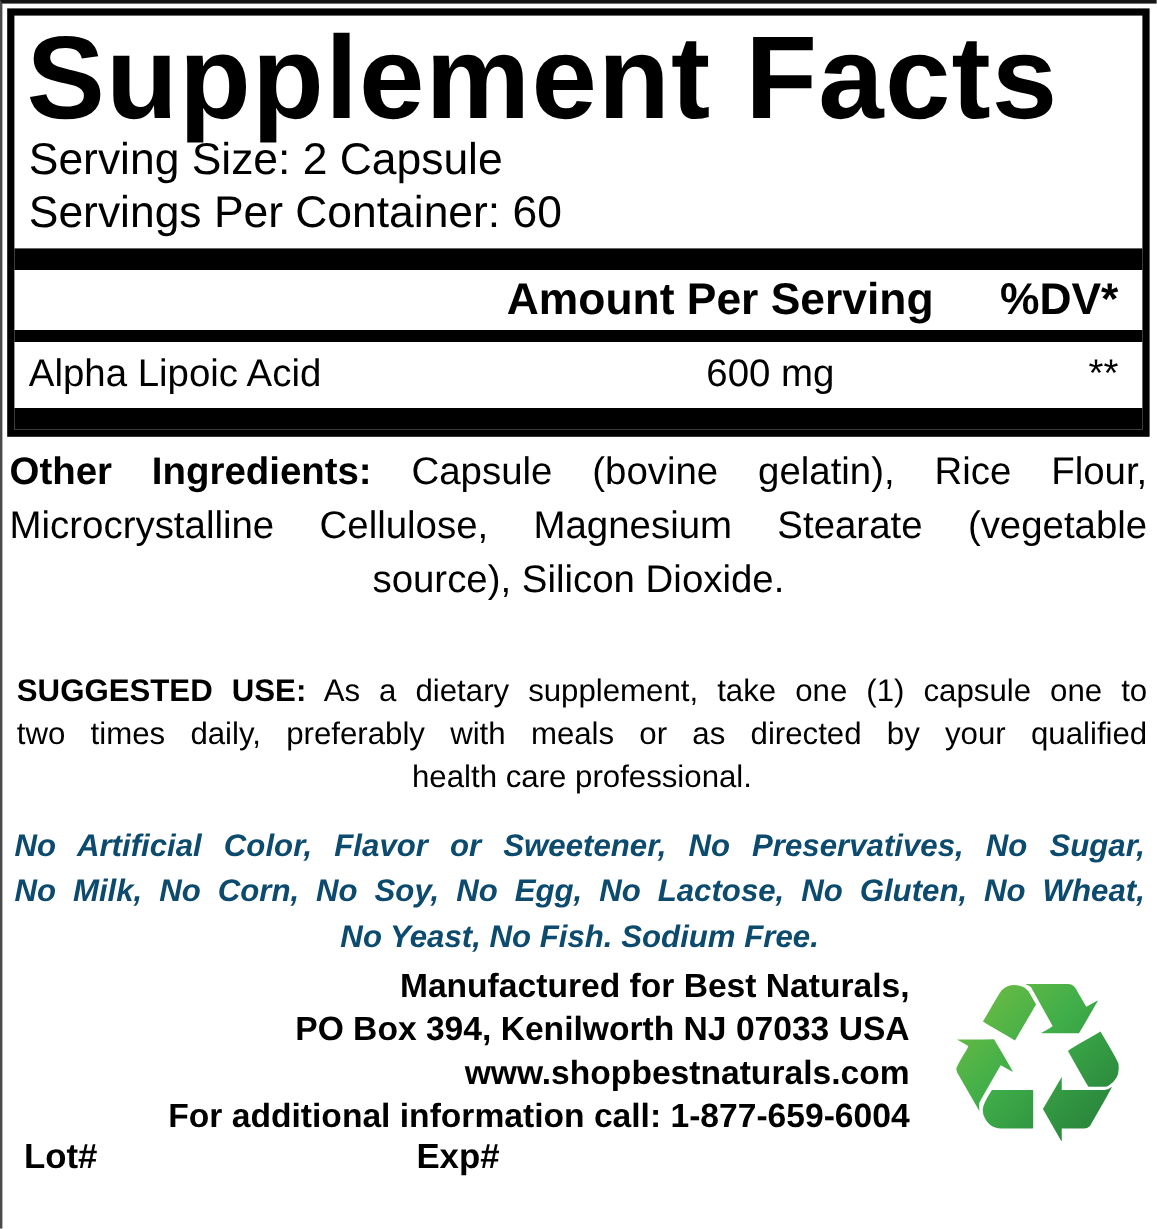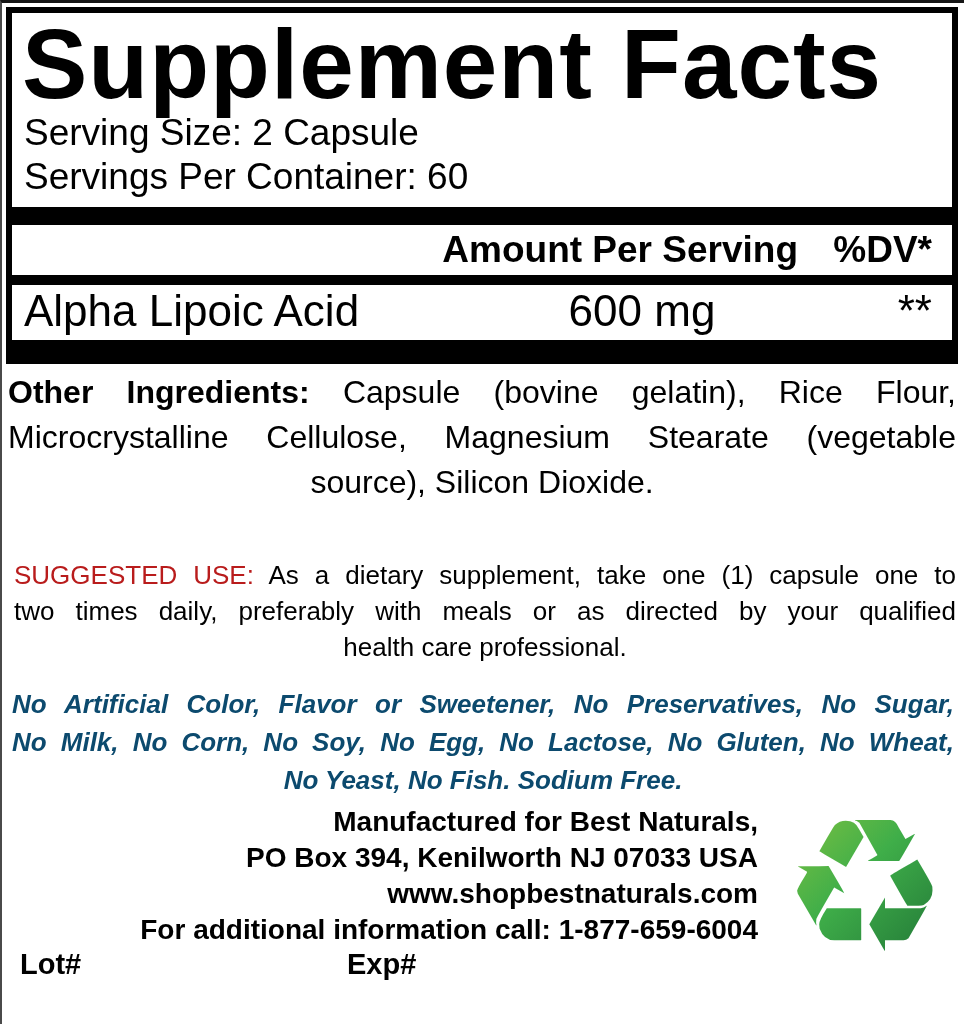--- a/index.html
+++ b/index.html
@@ -40,26 +40,26 @@
   .bar.thin{height:10px;}
   .facts-header-row{
     display:flex;
     justify-content:flex-end;
     align-items:baseline;
     font-weight:bold;
     font-size:37px;
     line-height:40px;
     padding:5px 20px 5px 12px;
   }
-  .amount-header{margin-right:24px;}
+  .amount-header{margin-right:44px;}
   .dv-col{width:110px;text-align:right;}
   .nutrient-row{
     display:flex;
     align-items:center;
-    font-size:44px;
+    font-size:32px;
     line-height:40px;
     padding:6px 20px 9px 12px;
   }
   .nutrient-name{flex:1;}
   .nutrient-amount{width:360px;text-align:center;}
   .facts-footnote{
     font-size:35px;
     line-height:38px;
     padding:6px 12px 8px 10px;
   }
@@ -73,21 +73,21 @@
     font-size:32px;
     line-height:45px;
   }
   .other-ingredients b{letter-spacing:0;}
 
   .suggested-use{
     margin:52px 8px 0 12px;
     font-size:26px;
     line-height:36px;
   }
-  .green-label{color:#b91c1c;font-weight:normal;}
+  .green-label{color:#000000;font-weight:bold;}
 
   .claims{
     margin:20px 10px 0 10px;
     font-size:26px;
     line-height:38px;
     font-weight:bold;
     font-style:italic;
     color:#0c4a6e;
   }
 

